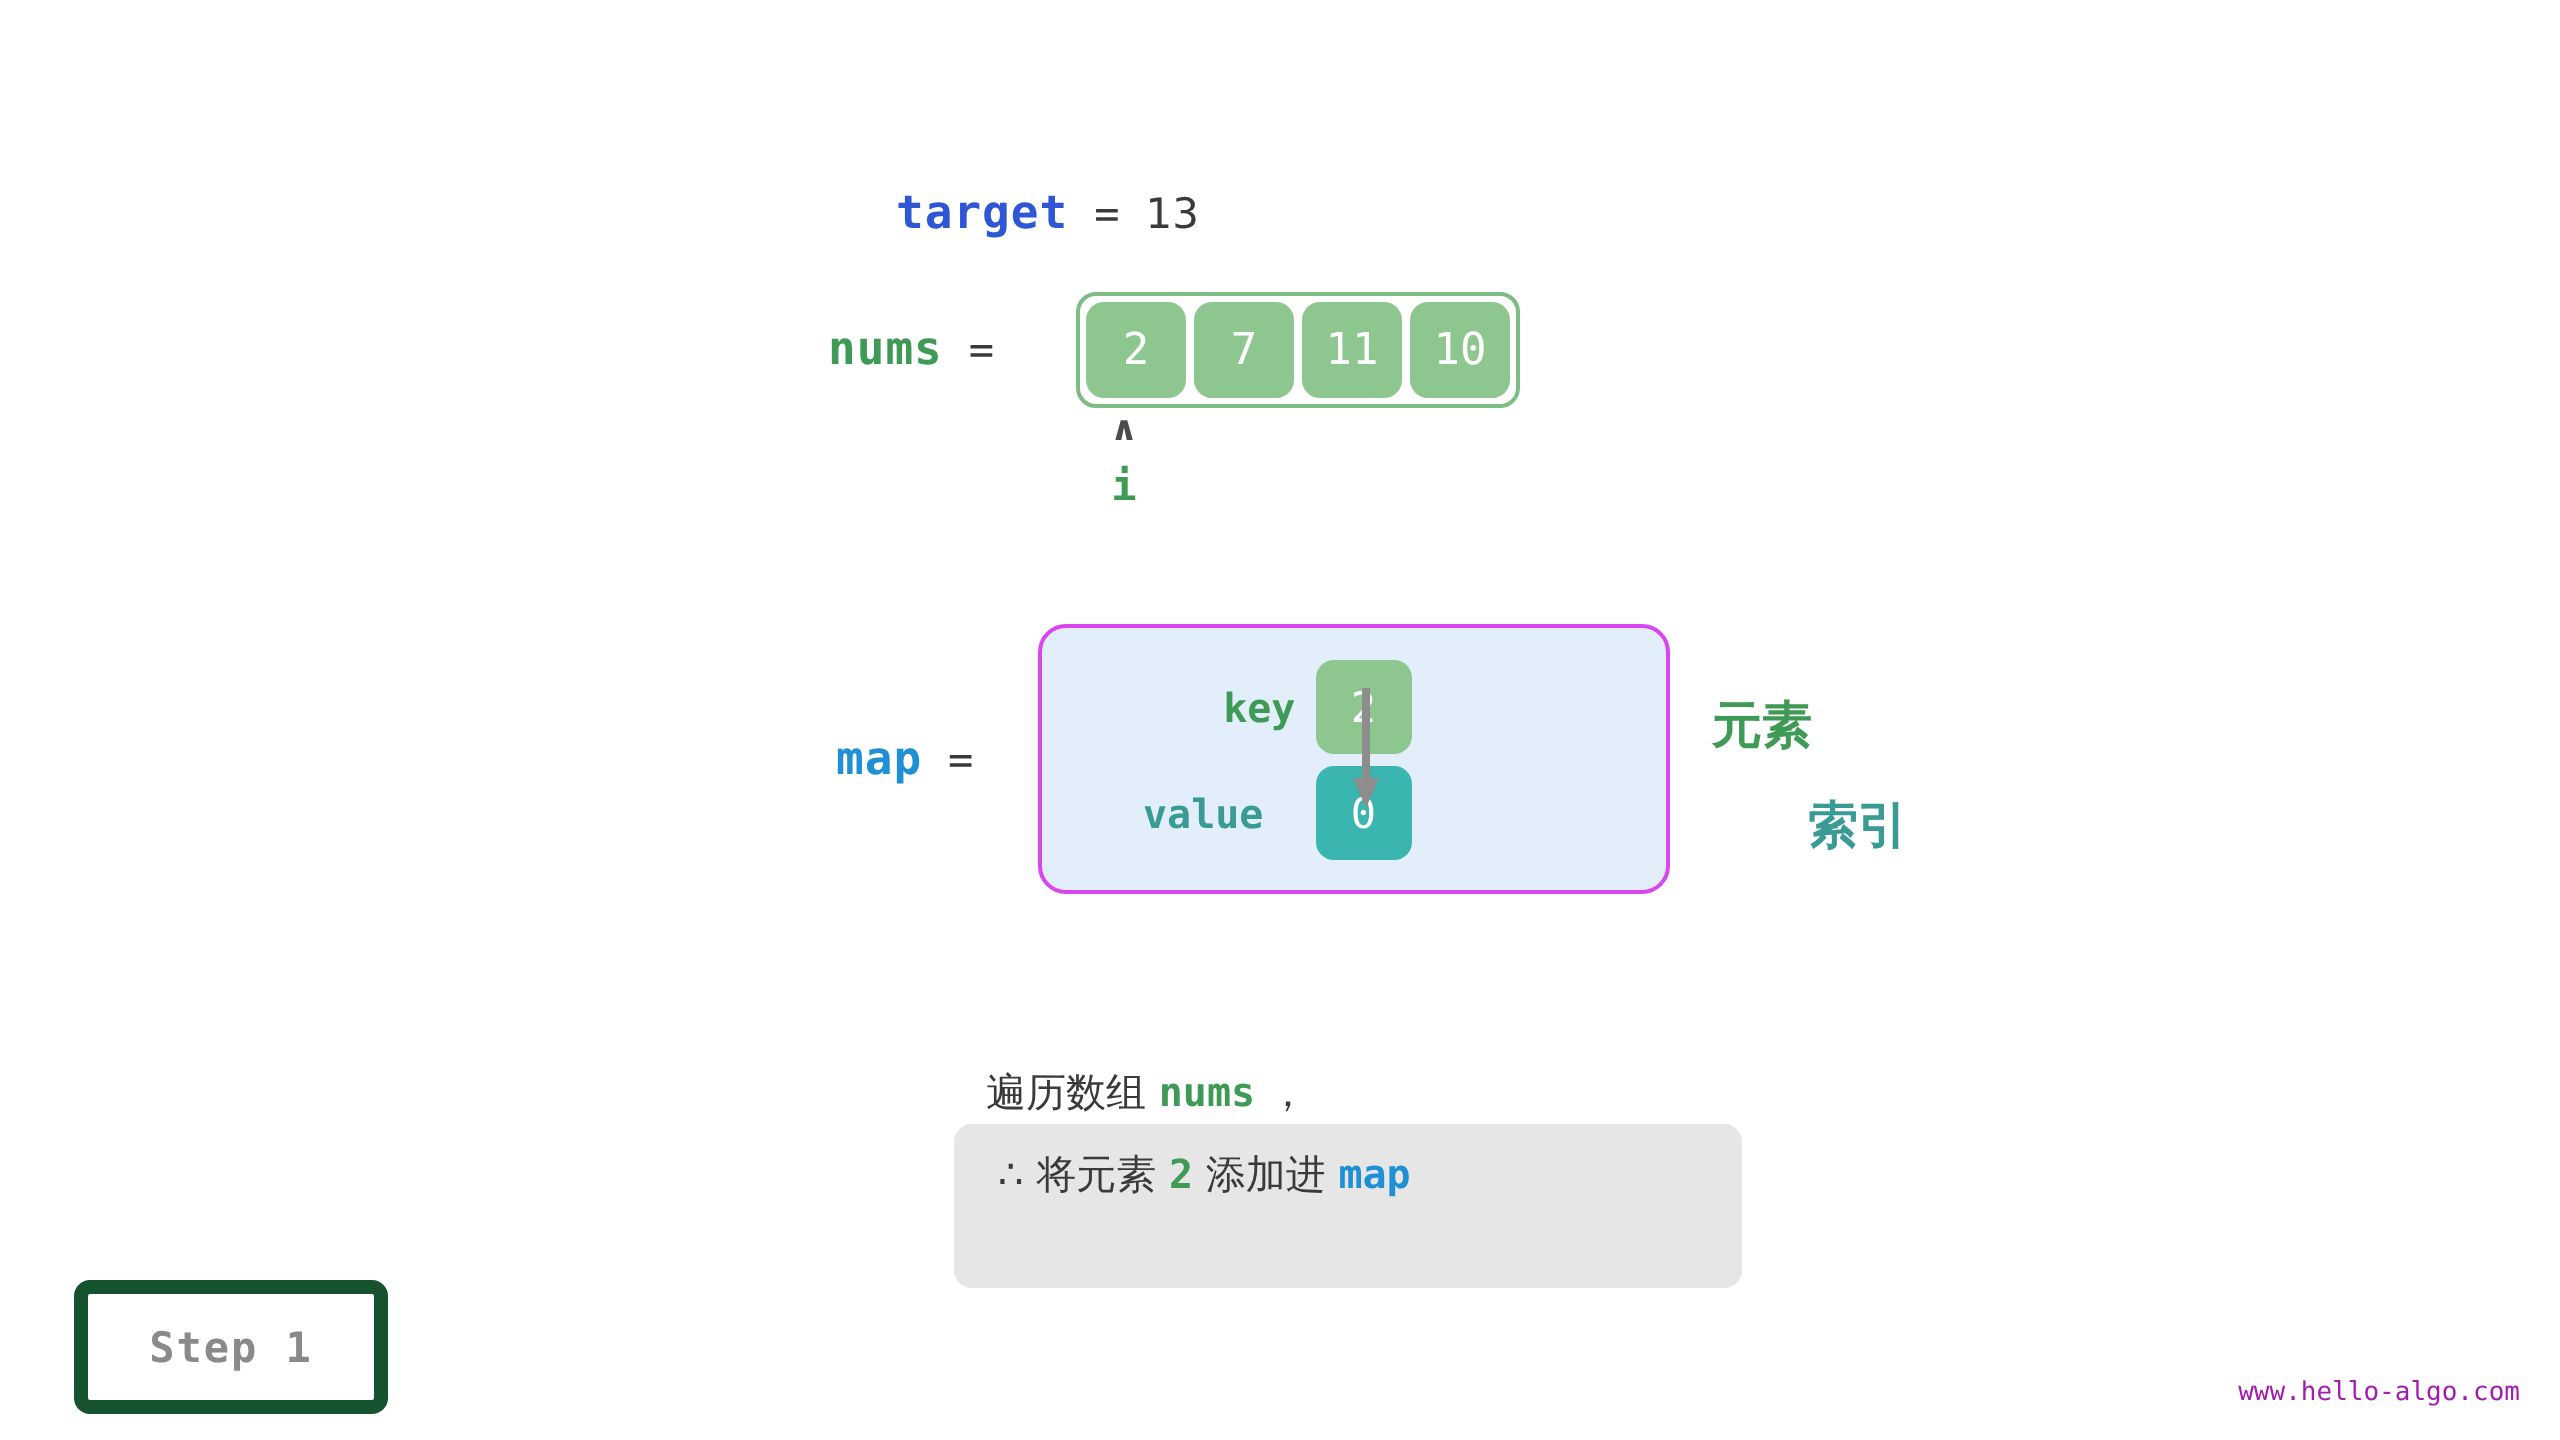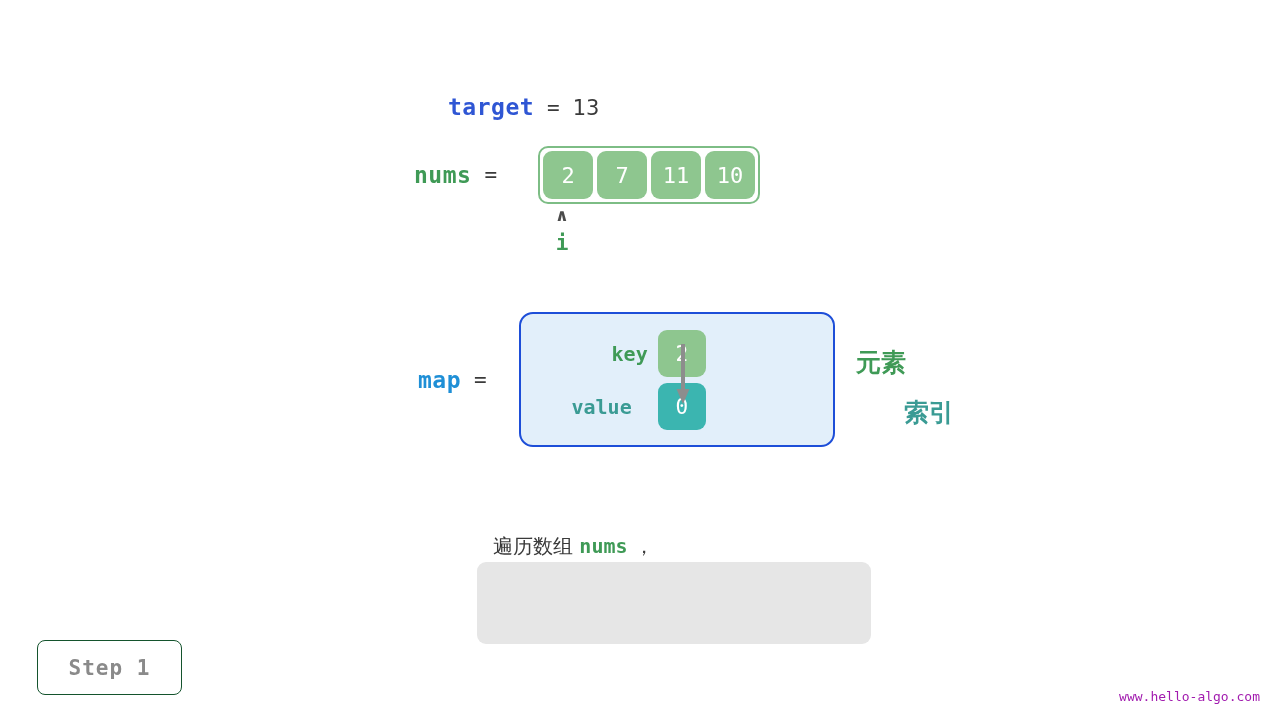--- a/index.html
+++ b/index.html
@@ -130,21 +130,21 @@
     font-family: "DejaVu Sans Mono", monospace;
     font-size: 21px;
     color: #3a3a3a;
     margin-left: 13px;
   }
   #map-box {
     margin-left: 32px;
     width: 312px;
     height: 131px;
     background: #e2effa;
-    border: 2px solid #1d4ed8;
+    border: 2px solid #d946ef;
     border-radius: 14px;
     position: relative;
   }
   .map-rowlabel {
     position: absolute;
     font-family: "DejaVu Sans Mono", monospace;
     font-size: 20px;
     font-weight: bold;
     text-align: right;
     width: 110px;
@@ -263,21 +263,21 @@
     color: #3a3a3a;
   }
 
   
   #step-badge {
     position: absolute;
     left: 37px;
     top: 640px;
     width: 143px;
     height: 53px;
-    border: 1px solid #14532d;
+    border: 7px solid #14532d;
     border-radius: 8px;
     background: #ffffff;
     display: flex;
     align-items: center;
     justify-content: center;
     font-family: "DejaVu Sans Mono", monospace;
     font-size: 21px;
     font-weight: bold;
     color: #8a8a8a;
     letter-spacing: 1px;
@@ -338,17 +338,24 @@
   <div id="legend-index">索引</div>
 </div>
 
 <div id="caption">
   <span>遍历数组</span>
   <span class="kw">nums</span>
   <span>，</span>
 </div>
 
 <div id="explain-box">
+  <div class="explain-line">
+    <span class="sym">∴</span>
+    <span>将元素</span>
+    <span class="green">2</span>
+    <span>添加进</span>
+    <span class="mapkw">map</span>
+  </div>
 </div>
 
 <div id="step-badge">Step 1</div>
 
 <div id="watermark">www.hello-algo.com</div>
 
 </body></html>

